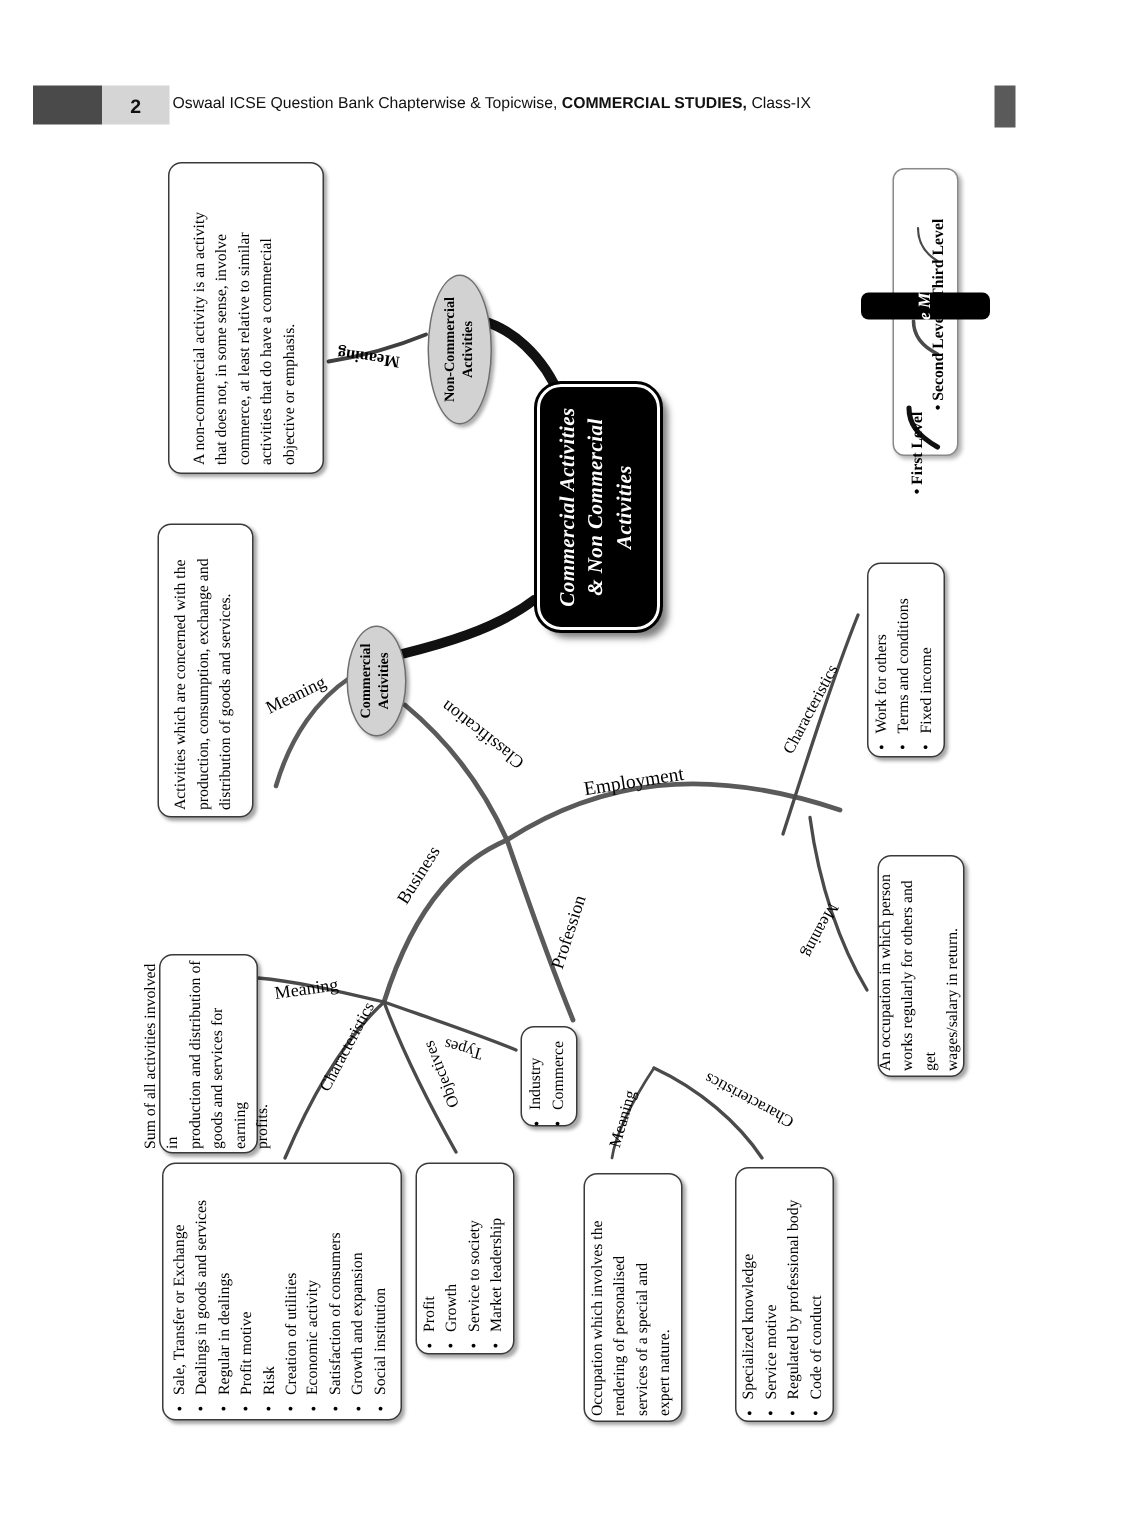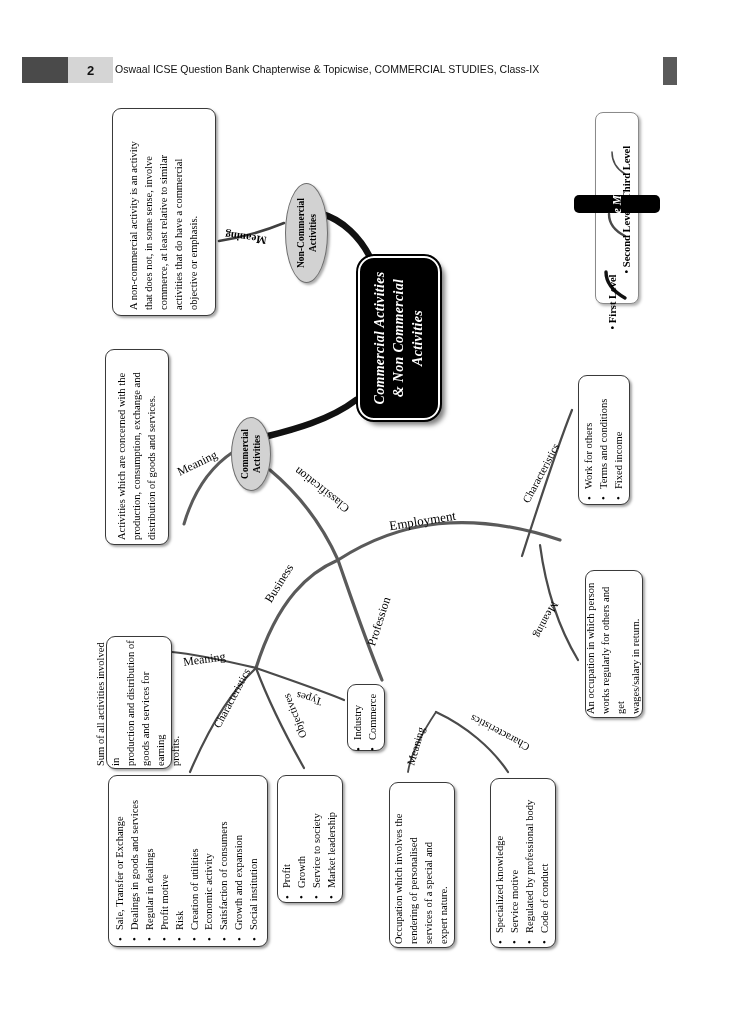--- a/index.html
+++ b/index.html
@@ -18,21 +18,21 @@
   
   .hdr-bar { position: absolute; top: 57px; left: 22px; height: 26px; display: flex; align-items: stretch; }
   .hdr-dark { width: 46px; background: #4a4a4a; }
   .hdr-light { width: 45px; background: #d5d5d5; display: flex; align-items: center; justify-content: center; }
   .hdr-num { font-family: "Liberation Sans", sans-serif; font-weight: bold; font-size: 13px; color: #111; }
   .hdr-text {
     position: absolute; top: 63px; left: 115px;
     font-family: "Liberation Sans", sans-serif;
     font-size: 10.5px; color: #111; white-space: nowrap;
   }
-  .hdr-text b { font-weight: normal; }
+  .hdr-text b { font-weight: bold; }
   .hdr-right { position: absolute; top: 57px; left: 663px; width: 14px; height: 28px; background: #5a5a5a; }
 
   
   #mapsvg { position: absolute; top: 0; left: 0; width: 750px; height: 1024px; }
 
   
   .box {
     position: absolute;
     background: #ffffff;
     border: 1.1px solid #3a3a3a;

